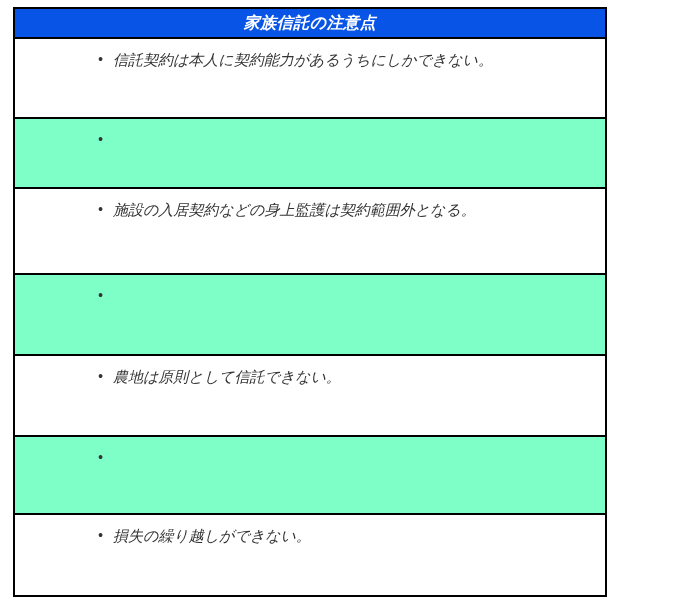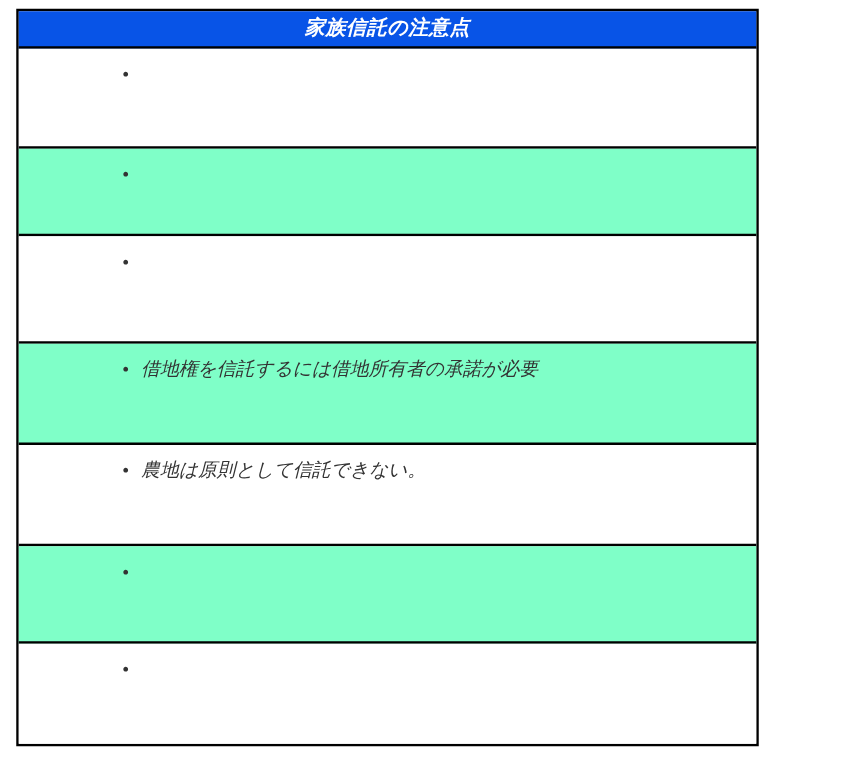--- a/index.html
+++ b/index.html
@@ -59,35 +59,37 @@
   .row-text { flex: 1; }
 </style>
 </head>
 <body>
 
 <div class="notes-table">
   <div class="table-header">家族信託の注意点</div>
   <div id="rows">
       <div class="row">
         <span class="bullet">•</span>
+        <span class="row-text">信託契約は本人に契約能力があるうちにしかできない。</span>
       </div>
       <div class="row hl">
         <span class="bullet">•</span>
       </div>
       <div class="row">
         <span class="bullet">•</span>
+        <span class="row-text">施設の入居契約などの身上監護は契約範囲外となる。</span>
       </div>
       <div class="row hl">
         <span class="bullet">•</span>
-        <span class="row-text">借地権を信託するには借地所有者の承諾が必要</span>
       </div>
       <div class="row">
         <span class="bullet">•</span>
         <span class="row-text">農地は原則として信託できない。</span>
       </div>
       <div class="row hl">
         <span class="bullet">•</span>
       </div>
       <div class="row">
         <span class="bullet">•</span>
+        <span class="row-text">損失の繰り越しができない。</span>
       </div>
     </div>
 </div>
 
 </body></html>

